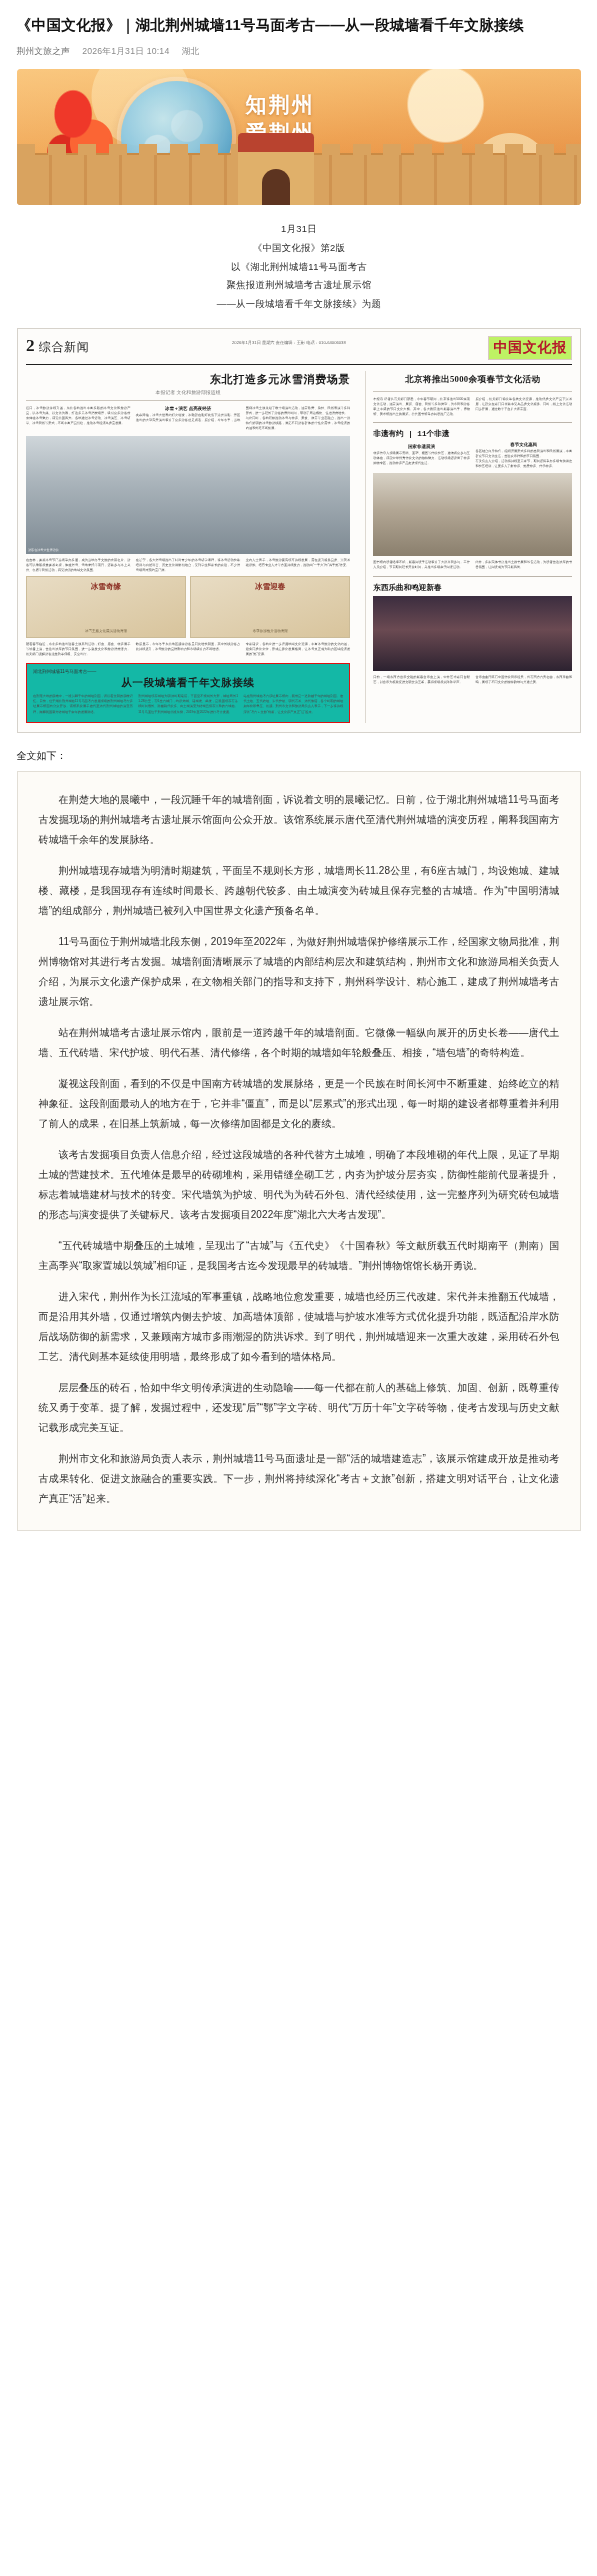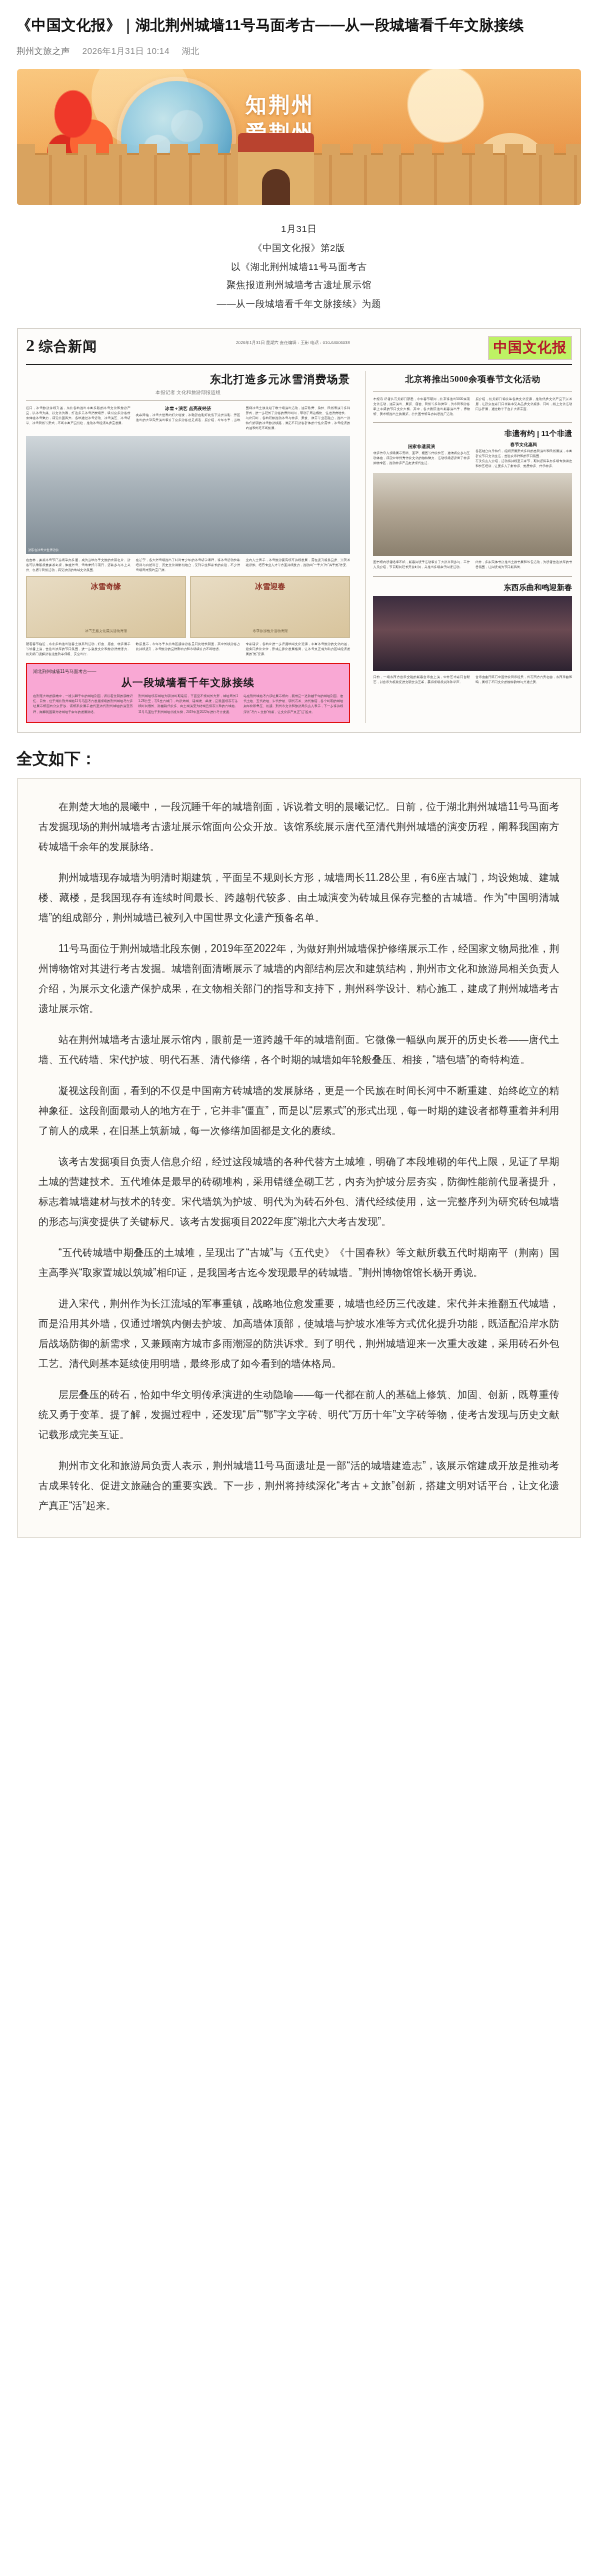--- a/index.html
+++ b/index.html
@@ -152,21 +152,21 @@
     padding-bottom: 4.2px;
     margin-bottom: 5.5px;
   }
   .paper-pageno {
     display: flex; align-items: baseline; gap: 4.2px;
   }
   .paper-pageno .num {
     font-size: 17.3px; font-weight: bold; font-family: "Liberation Serif", serif;
   }
   .paper-pageno .sect {
-    font-size: 14px; font-weight: bold; letter-spacing: 0.7px;
+    font-size: 12px; font-weight: normal; letter-spacing: 0.7px;
   }
   .paper-dateline {
     font-size: 4.2px; color: #666; text-align: right; line-height: 1.5;
     padding-top: 4.2px;
   }
   .paper-logo {
     font-size: 14px; font-weight: bold; color: #b5172a;
     font-family: "Liberation Serif", serif;
     letter-spacing: 0.7px;
     border: 0.7px solid #d8c9c0;
@@ -185,22 +185,22 @@
   }
   .art-sub {
     font-size: 4.9px; color: #777; text-align: center; margin-bottom: 4.2px;
   }
   .art-title-sm {
     font-size: 8.7px; font-weight: bold; text-align: center;
     font-family: "Liberation Serif", serif;
     margin: 2.8px 0 3.5px 0; letter-spacing: 0.3px;
   }
   .art-title-xs {
-    font-size: 7.6px; font-weight: bold; text-align: right;
-    font-family: Liberation Sans, sans-serif;
+    font-size: 7.6px; font-weight: bold; text-align: left;
+    font-family: Liberation Mono, monospace;
     margin: 4.2px 0 2.8px 0;
   }
   .rule { border-top: 0.7px solid #ccc6bd; margin: 4.9px 0; }
   .rule-d { border-top: 1.4px double #bbb4aa; margin: 5.5px 0; }
 
   .cols3 { column-count: 3; column-gap: 5.5px; }
   .cols2 { column-count: 2; column-gap: 5.5px; }
   .fake-text {
     font-size: 3.2px;
     line-height: 1.58;
@@ -246,35 +246,35 @@
   .poster .pb {
     position: absolute; bottom: 4.2px; left: 0; right: 0;
     text-align: center; font-size: 3.5px; color: #6a5a3c;
   }
 
   
   .highlight-box {
     border: 1.4px solid #e01010;
     padding: 5.5px 6.2px 7px 6.2px;
     margin-top: 5.5px;
-    background: #f9a8d4;
+    background: #14b8a6;
   }
   .hb-kicker {
     font-size: 4.5px; color: #333; margin-bottom: 2.1px;
   }
   .hb-title {
     font-size: 10.4px; font-weight: bold; text-align: center;
     font-family: "Liberation Serif", serif; letter-spacing: 0.7px;
     margin: 1.4px 0 4.2px 0;
   }
 
   .fulltext-label {
     margin: 15.3px 0 8.3px 0;
-    font-size: 16px;
-    font-weight: bold;
+    font-size: 10px;
+    font-weight: normal;
     color: #1a1a1a;
   }
 
   .article-card {
     border: 0.7px solid #e2ded6;
     background: #fdfbf7;
     padding: 18px 21px 21px 21px;
   }
   .article-card p {
     font-size: 10px;

